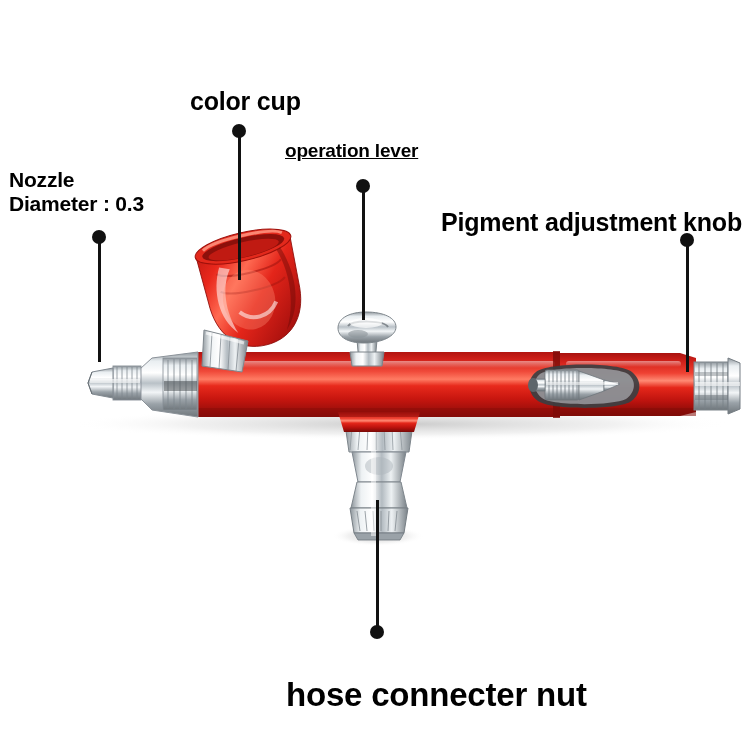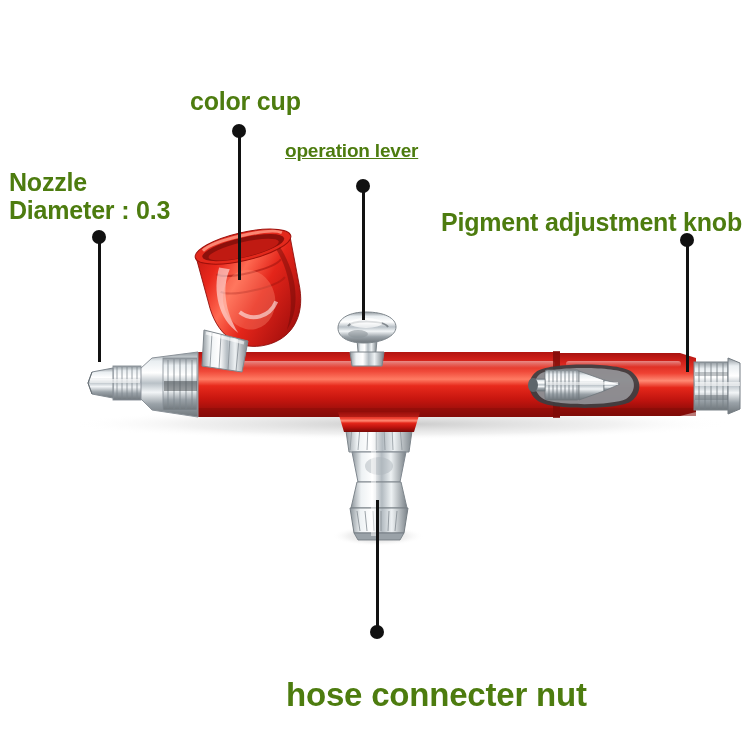--- a/index.html
+++ b/index.html
@@ -12,27 +12,27 @@
     width: 742px;
     height: 742px;
     background: #ffffff;
     overflow: hidden;
     font-family: "Liberation Sans", sans-serif;
   }
 
   
   .label {
     position: absolute;
-    color: #4d7c0f;
+    color: #000000;
     font-weight: bold;
     letter-spacing: -0.2px;
     white-space: pre;
     line-height: 1.12;
   }
-  #label-nozzle   { left: 9px;   top: 168px; font-size: 25px; }
+  #label-nozzle   { left: 9px;   top: 168px; font-size: 21px; }
   #label-cup      { left: 190px; top: 87px;  font-size: 25px; }
   #label-lever    { left: 285px; top: 140px; font-size: 19px; text-decoration: underline; }
   #label-knob     { left: 441px; top: 208px; font-size: 25px; text-align: center; }
   #label-hose     { left: 286px; top: 677px; font-size: 33px; }
 
   
   .leader {
     position: absolute;
     background: #111111;
     width: 3px;

